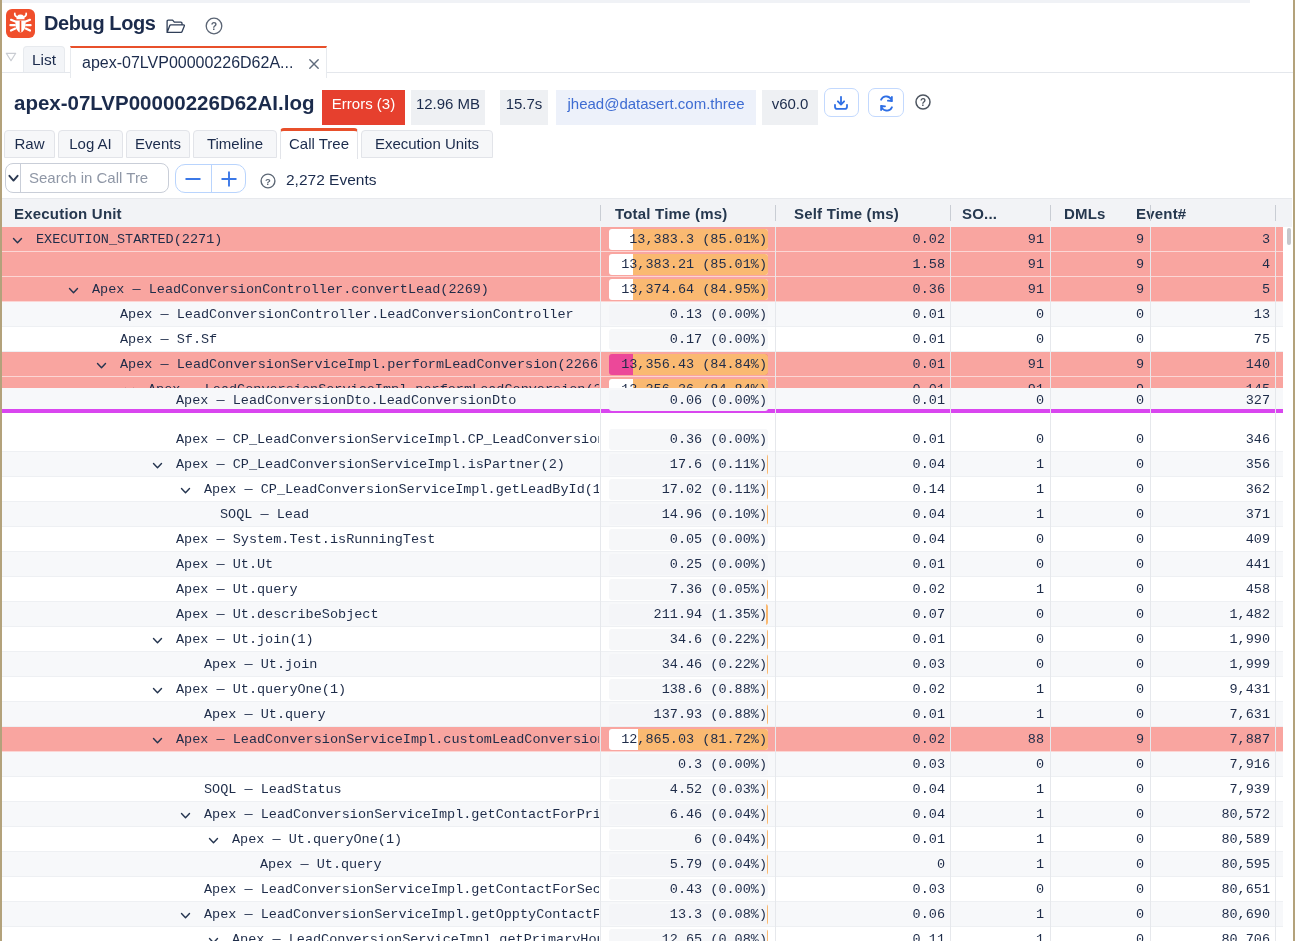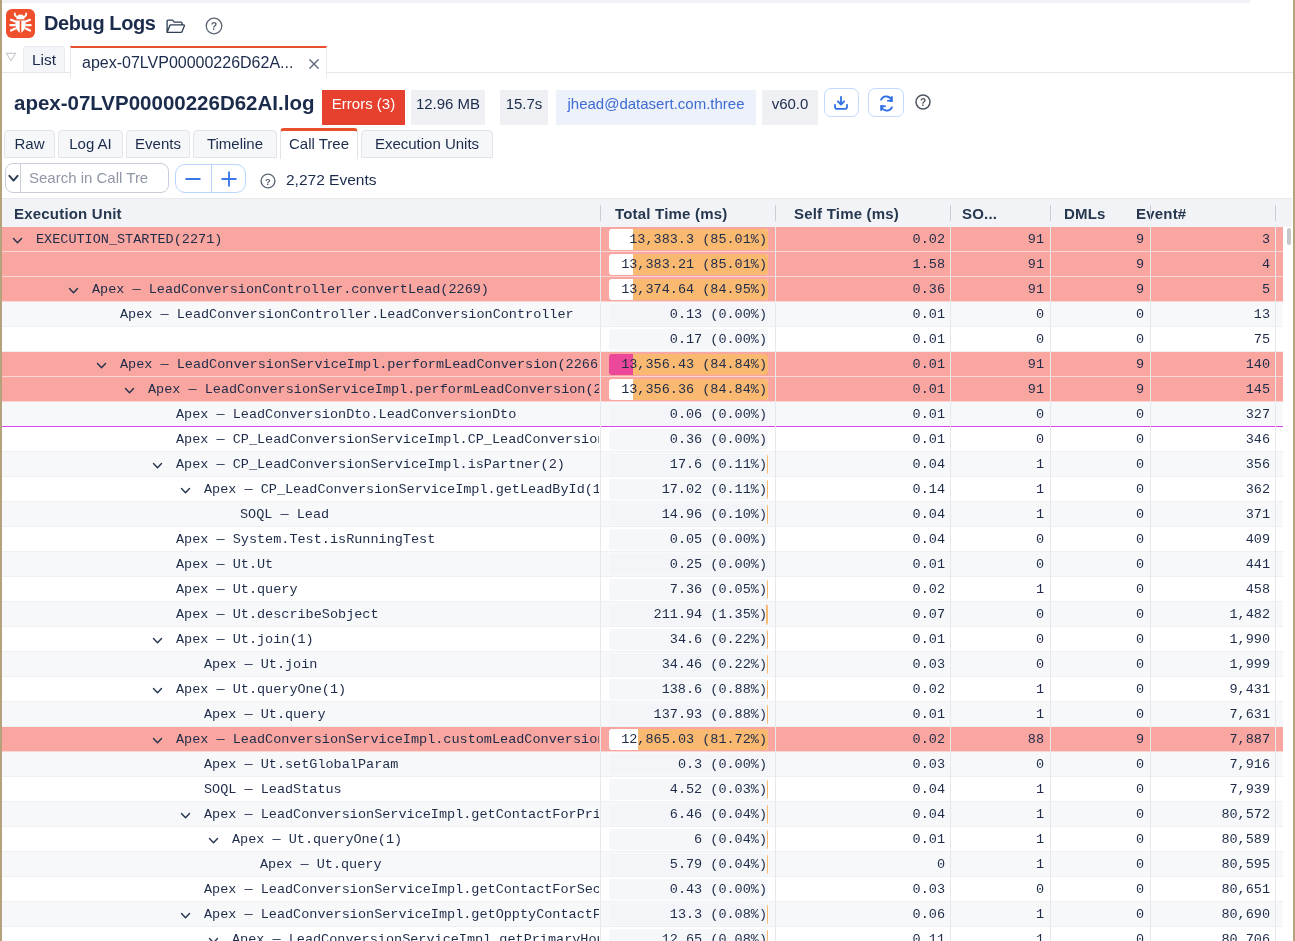--- a/index.html
+++ b/index.html
@@ -196,20 +196,23 @@
 <div class="gauge" style="background:#f4f5f8">
         <div class="gfill" style="width:0.0px"></div>
         <span class="gtxt">0.13 (0.00%)</span>
       </div>
 <span class="mono num" style="right:338px">0.01</span>
 <span class="mono num" style="right:239px">0</span>
 <span class="mono num" style="right:139px">0</span>
 <span class="mono num" style="right:13px">13</span>
 </div>
 <div class="row" style="top:327px;background:#ffffff;border-bottom:1px solid #eef0f3">
+<div class="tree">
+        <span class="mono" style="position:absolute;left:120px;top:0">Apex — Sf.Sf</span>
+      </div>
 <div class="gauge" style="background:#f6f7f9">
         <div class="gfill" style="width:0.0px"></div>
         <span class="gtxt">0.17 (0.00%)</span>
       </div>
 <span class="mono num" style="right:338px">0.01</span>
 <span class="mono num" style="right:239px">0</span>
 <span class="mono num" style="right:139px">0</span>
 <span class="mono num" style="right:13px">75</span>
 </div>
 <div class="row" style="top:352px;background:#f9a5a0;border-bottom:1px solid rgba(255,255,255,0.55)">
@@ -237,21 +240,21 @@
       </div>
 <div class="gauge" style="background:#ffffff">
         <div class="gfill" style="width:134.9px"></div>
         <span class="gtxt">13,356.36 (84.84%)</span>
       </div>
 <span class="mono num" style="right:338px">0.01</span>
 <span class="mono num" style="right:239px">91</span>
 <span class="mono num" style="right:139px">9</span>
 <span class="mono num" style="right:13px">145</span>
 </div>
-<div class="row" style="top:402px;background:#f7f8fa;border-bottom:1px solid #d946ef">
+<div class="row" style="top:388px;background:#f7f8fa;border-bottom:4px solid #d946ef">
 <div class="tree">
         <span class="mono" style="position:absolute;left:176px;top:0">Apex — LeadConversionDto.LeadConversionDto</span>
       </div>
 <div class="gauge" style="background:#f4f5f8">
         <div class="gfill" style="width:0.0px"></div>
         <span class="gtxt">0.06 (0.00%)</span>
       </div>
 <span class="mono num" style="right:338px">0.01</span>
 <span class="mono num" style="right:239px">0</span>
 <span class="mono num" style="right:139px">0</span>
@@ -297,21 +300,21 @@
         <div class="gfill" style="width:0.7px"></div>
         <span class="gtxt">17.02 (0.11%)</span>
       </div>
 <span class="mono num" style="right:338px">0.14</span>
 <span class="mono num" style="right:239px">1</span>
 <span class="mono num" style="right:139px">0</span>
 <span class="mono num" style="right:13px">362</span>
 </div>
 <div class="row" style="top:502px;background:#f7f8fa;border-bottom:1px solid #eef0f3">
 <div class="tree">
-        <span class="mono" style="position:absolute;left:240px;top:0">SOQL — Lead</span>
+        <span class="mono" style="position:absolute;left:220px;top:0">SOQL — Lead</span>
       </div>
 <div class="gauge" style="background:#f4f5f8">
         <div class="gfill" style="width:0.7px"></div>
         <span class="gtxt">14.96 (0.10%)</span>
       </div>
 <span class="mono num" style="right:338px">0.04</span>
 <span class="mono num" style="right:239px">1</span>
 <span class="mono num" style="right:139px">0</span>
 <span class="mono num" style="right:13px">371</span>
 </div>
@@ -435,23 +438,20 @@
 <div class="gauge" style="background:#ffffff">
         <div class="gfill" style="width:129.93px"></div>
         <span class="gtxt">12,865.03 (81.72%)</span>
       </div>
 <span class="mono num" style="right:338px">0.02</span>
 <span class="mono num" style="right:239px">88</span>
 <span class="mono num" style="right:139px">9</span>
 <span class="mono num" style="right:13px">7,887</span>
 </div>
 <div class="row" style="top:752px;background:#f7f8fa;border-bottom:1px solid #eef0f3">
-<div class="tree">
-        <span class="mono" style="position:absolute;left:204px;top:0">Apex — Ut.setGlobalParam</span>
-      </div>
 <div class="gauge" style="background:#f4f5f8">
         <div class="gfill" style="width:0.0px"></div>
         <span class="gtxt">0.3 (0.00%)</span>
       </div>
 <span class="mono num" style="right:338px">0.03</span>
 <span class="mono num" style="right:239px">0</span>
 <span class="mono num" style="right:139px">0</span>
 <span class="mono num" style="right:13px">7,916</span>
 </div>
 <div class="row" style="top:777px;background:#ffffff;border-bottom:1px solid #eef0f3">

